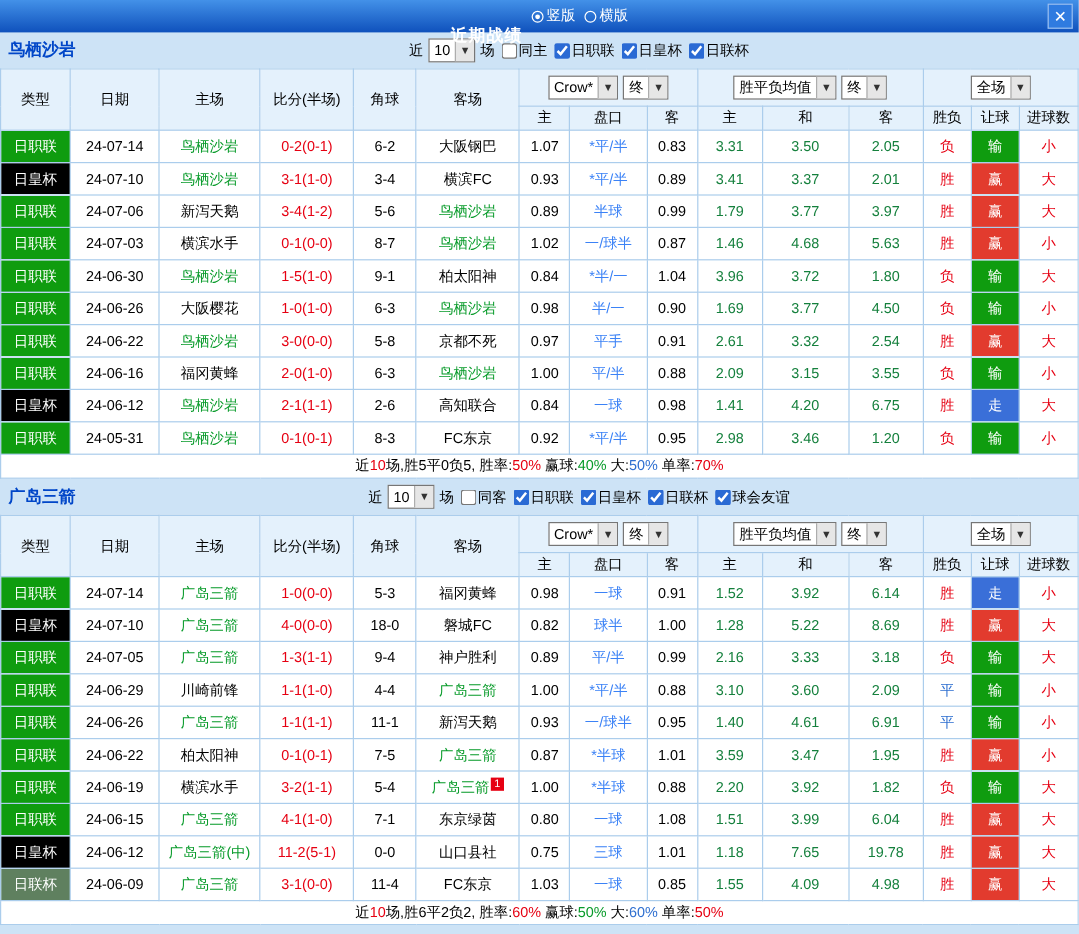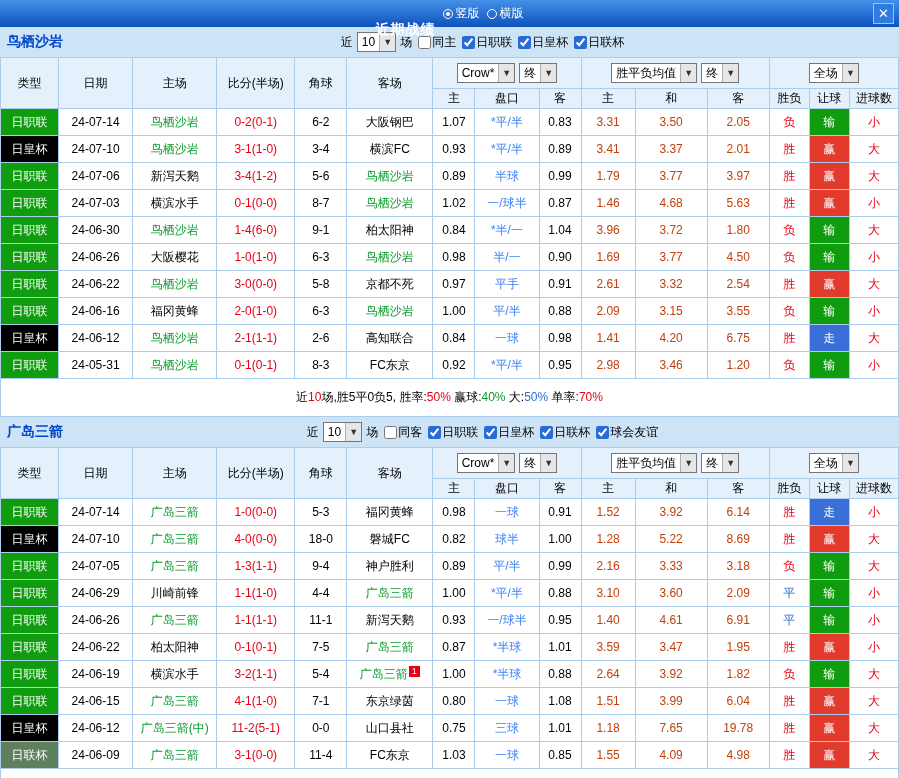--- a/index.html
+++ b/index.html
@@ -24,25 +24,25 @@
   .grid th,.grid td{border:1px solid #abcdec;text-align:center;overflow:hidden;white-space:nowrap;padding:0;}
   .grid th{background:#e4f1fc;font-weight:normal;}
   .grid tr.h1 th{height:31px;}
   .grid tr.h2 th{height:20px;}
   .grid td{height:27px;}
   .selcell .sel{vertical-align:middle;}
   td.lg{color:#fff;}
   td.team.self{color:#089b2a;}
   td.score{color:#e60012;}
   td.hc{color:#3b82f6;}
-  td.eu{color:#c2410c;margin-top:24px;}
+  td.eu{color:#15803d;margin-top:24px;}
   td.ahres{color:#fff;}
   td.goal{color:#e60012;}
   .redcard{display:inline-block;background:#e60012;color:#fff;font-size:9px;line-height:11px;width:11px;height:11px;vertical-align:top;margin-left:1px;}
-  tr.summary td{height:38px;background:#fff;}
+  tr.summary td{height:20px;background:#fff;}
   .c-red{color:#e60012;}
   .c-green{color:#089b2a;}
   .c-blue{color:#2e6fd0;}
 </style>
 </head>
 <body>
 
 <div class="titlebar">
   <div class="titlebar-center">
     <span class="tb-title">近期战绩</span>
@@ -209,21 +209,21 @@
           <td class="eu">4.68</td>
           <td class="eu">5.63</td>
           <td style="color: rgb(230, 0, 18);">胜</td>
           <td class="ahres" style="background: rgb(226, 59, 46);">赢</td>
           <td class="goal">小</td>
         </tr>
         <tr>
           <td class="lg" style="background: rgb(15, 156, 15);">日职联</td>
           <td>24-06-30</td>
           <td class="team self">鸟栖沙岩</td>
-          <td class="score">1-4(6-0)</td>
+          <td class="score">1-5(1-0)</td>
           <td>9-1</td>
           <td class="team">柏太阳神</td>
           <td>0.84</td>
           <td class="hc">*半/一</td>
           <td>1.04</td>
           <td class="eu">3.96</td>
           <td class="eu">3.72</td>
           <td class="eu">1.80</td>
           <td style="color: rgb(230, 0, 18);">负</td>
           <td class="ahres" style="background: rgb(15, 156, 15);">输</td>
@@ -515,21 +515,21 @@
         <tr>
           <td class="lg" style="background: rgb(15, 156, 15);">日职联</td>
           <td>24-06-19</td>
           <td class="team">横滨水手</td>
           <td class="score">3-2(1-1)</td>
           <td>5-4</td>
           <td class="team self">广岛三箭<span class="redcard">1</span></td>
           <td>1.00</td>
           <td class="hc">*半球</td>
           <td>0.88</td>
-          <td class="eu">2.64</td>
+          <td class="eu">2.20</td>
           <td class="eu">3.92</td>
           <td class="eu">1.82</td>
           <td style="color: rgb(230, 0, 18);">负</td>
           <td class="ahres" style="background: rgb(15, 156, 15);">输</td>
           <td class="goal">大</td>
         </tr>
         <tr>
           <td class="lg" style="background: rgb(15, 156, 15);">日职联</td>
           <td>24-06-15</td>
           <td class="team self">广岛三箭</td>

